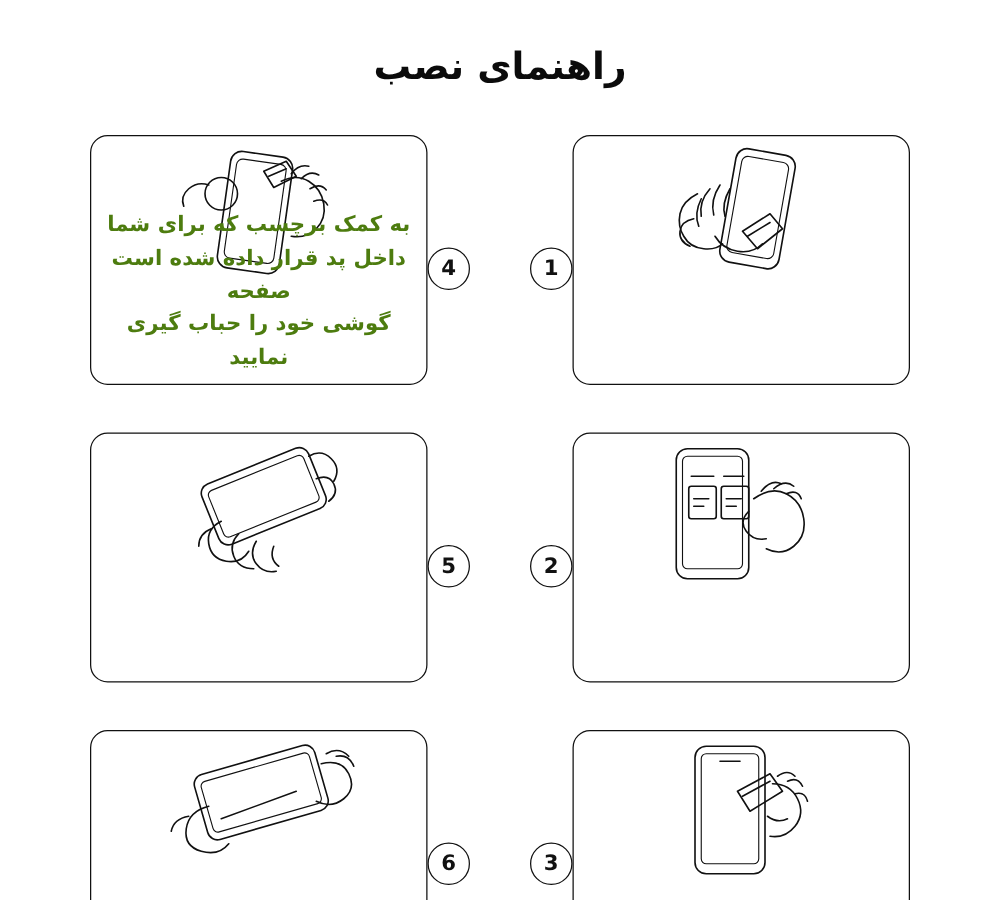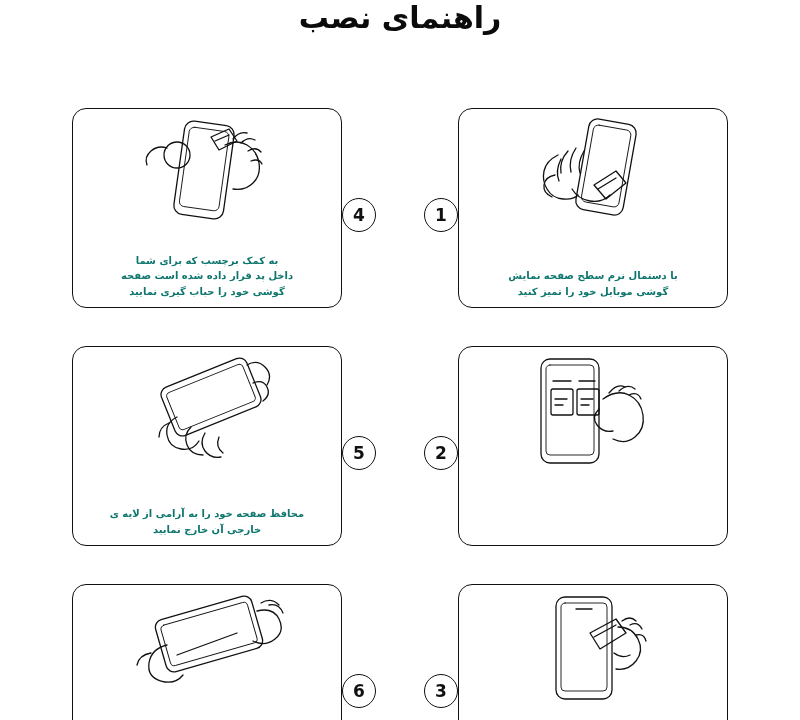--- a/index.html
+++ b/index.html
@@ -19,20 +19,21 @@
     width: 800px;
     height: 720px;
     background: #ffffff;
   }
   .title {
     text-align: center;
     font-size: 30px;
     font-weight: bold;
     color: #0b0b0b;
     letter-spacing: 0px;
+    padding-top: 36px;
     line-height: 1.2;
   }
   .grid {
     position: absolute;
     top: 100px;
     left: 0;
     width: 800px;
     display: flex;
     flex-wrap: wrap;
     justify-content: center;
@@ -88,24 +89,24 @@
     align-items: center;
     justify-content: center;
   }
   .art svg { display: block; }
   .caption {
     position: absolute;
     bottom: 8px;
     left: 0;
     width: 100%;
     text-align: center;
-    font-size: 10px;
+    font-size: 17px;
     line-height: 1.55;
     font-weight: bold;
-    color: #0f766e;
+    color: #4d7c0f;
     padding: 0 12px;
     box-sizing: border-box;
     white-space: pre-line;
   }
 </style>
 </head>
 <body>
 
 <div class="page">
 
@@ -124,22 +125,20 @@
             <path d="M63 44 q-6 12 -2 22"></path>
             <path d="M70 36 q-9 10 -7 22"></path>
             <path d="M78 33 q-8 12 -5 24"></path>
             <path d="M86 36 q-7 12 -4 22"></path>
             <path d="M57 60 q-10 2 -11 10 q-1 8 8 12"></path>
             <path d="M74 74 q6 10 18 12 q12 2 20 -6"></path>
             <path d="M96 70 l22 -14 l10 12 l-20 16 z"></path>
             <path d="M100 74 l18 -11"></path>
           </svg>
         </div>
-        <div class="caption">با دستمال نرم سطح صفحه نمایش
-گوشی موبایل خود را تمیز کنید</div>
       </div>
     </div>
 
     <div class="cell left">
       <div class="badge">4</div>
       <div class="card">
         <div class="art">
           <svg width="200" height="118" viewBox="0 0 200 118" fill="none" stroke="#111" stroke-width="1.3" stroke-linecap="round" stroke-linejoin="round">
             <rect x="72" y="8" width="50" height="94" rx="9" transform="rotate(8 97 55)"></rect>
             <rect x="77" y="14" width="40" height="80" rx="5" transform="rotate(8 97 55)" stroke-width="0.9"></rect>
@@ -191,22 +190,20 @@
             <rect x="63" y="24" width="82" height="40" rx="4" transform="rotate(-22 104 44)" stroke-width="0.9"></rect>
             <path d="M140 12 q10 -6 18 2 q8 8 2 18"></path>
             <path d="M146 30 q10 -4 14 4 q4 8 -4 14"></path>
             <path d="M70 64 q-12 6 -10 18 q2 12 14 14 q12 2 18 -8"></path>
             <path d="M84 74 q-8 8 -4 18 q4 10 16 10"></path>
             <path d="M98 80 q-6 10 0 18 q6 8 16 6"></path>
             <path d="M112 84 q-4 10 4 16"></path>
             <path d="M62 70 q-10 4 -10 14"></path>
           </svg>
         </div>
-        <div class="caption">محافظ صفحه خود را به آرامی از لایه ی
-خارجی آن خارج نمایید</div>
       </div>
     </div>
 
     <div class="cell right">
       <div class="badge">3</div>
       <div class="card">
         <div class="art">
           <svg width="190" height="118" viewBox="0 0 190 118" fill="none" stroke="#111" stroke-width="1.3" stroke-linecap="round" stroke-linejoin="round">
             <rect x="58" y="6" width="56" height="102" rx="9"></rect>
             <rect x="63" y="12" width="46" height="88" rx="4" stroke-width="0.9"></rect>

